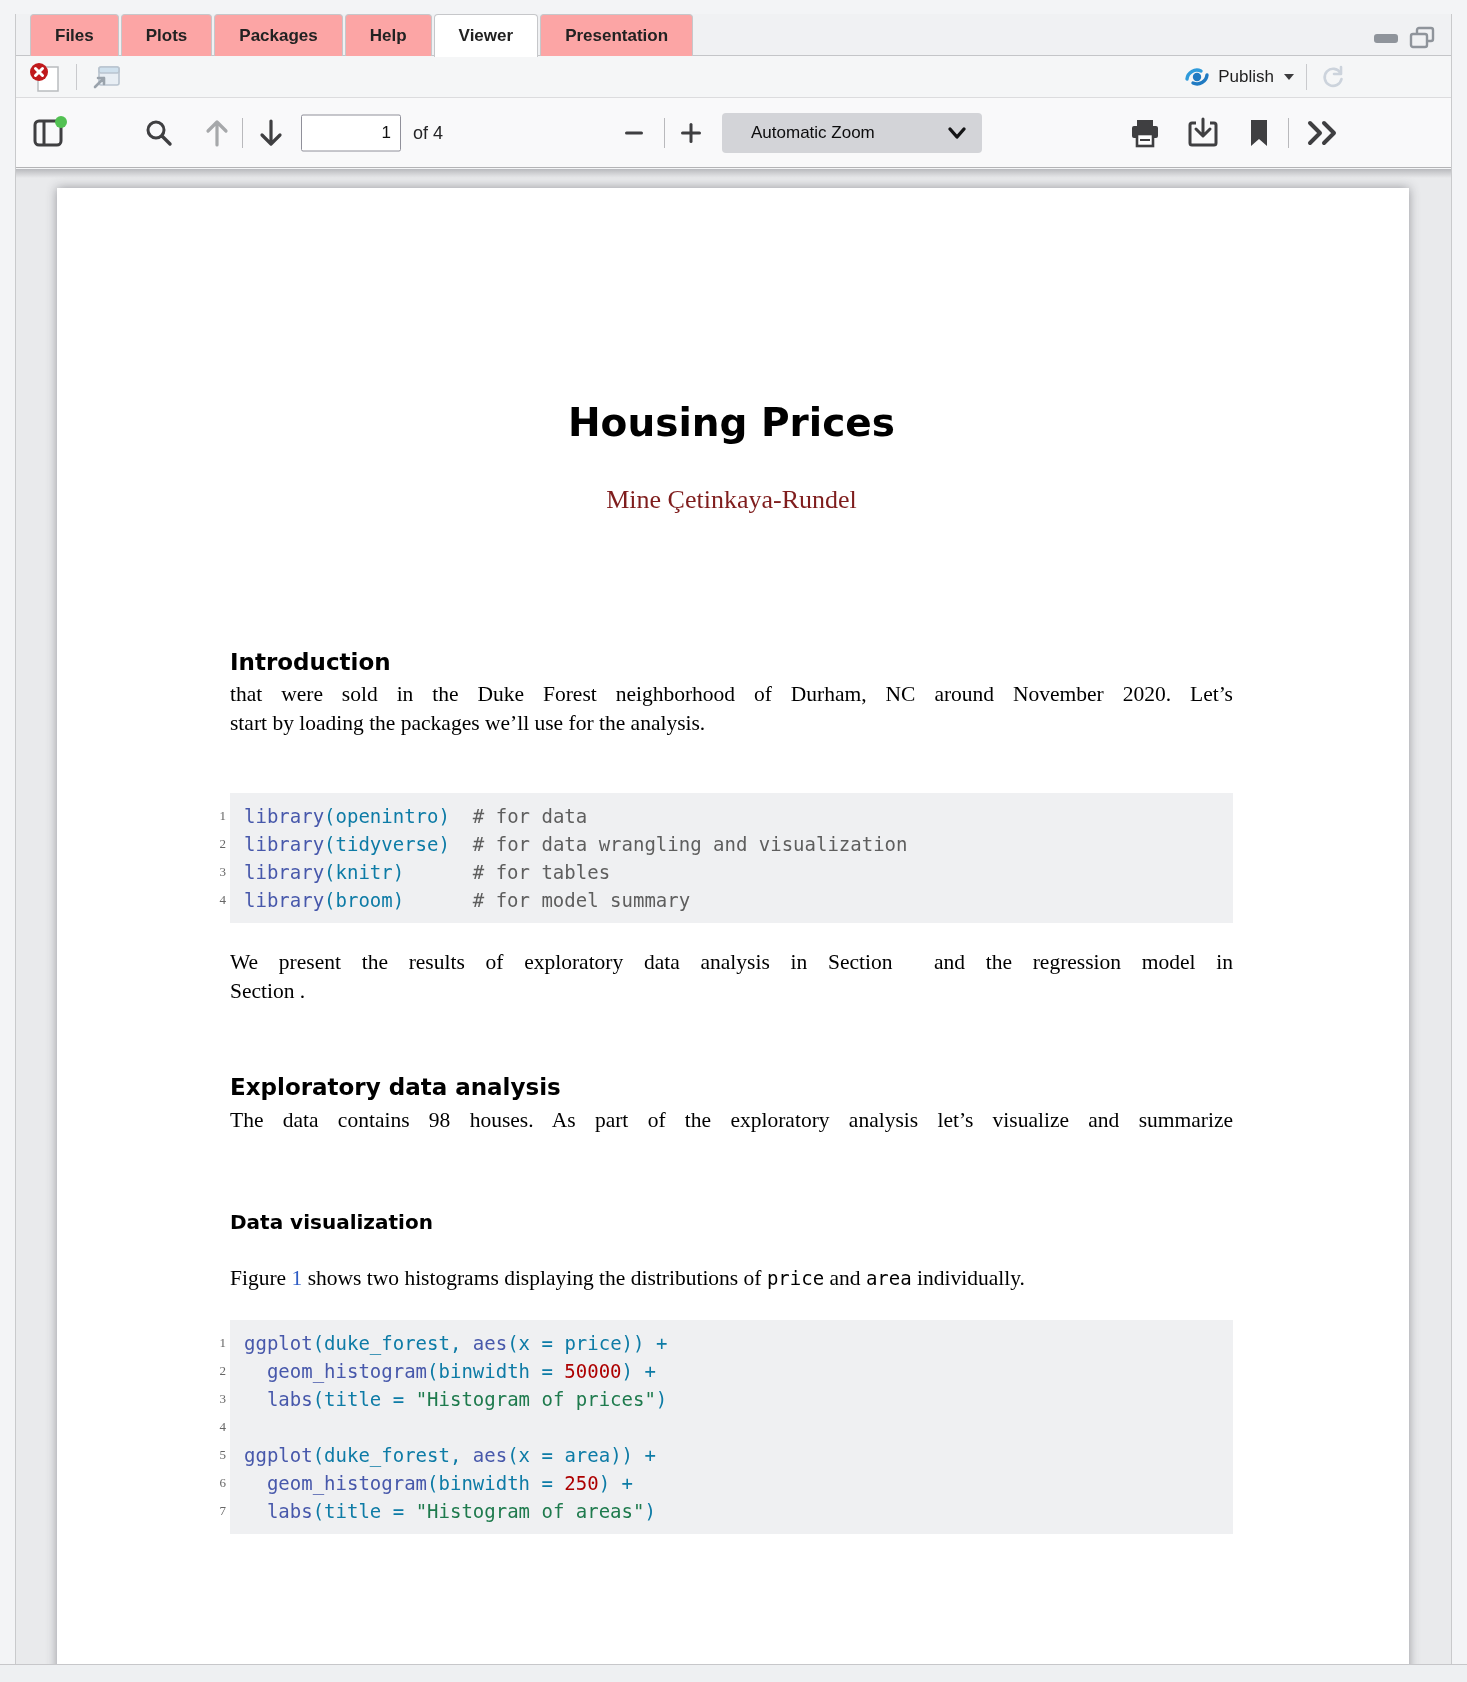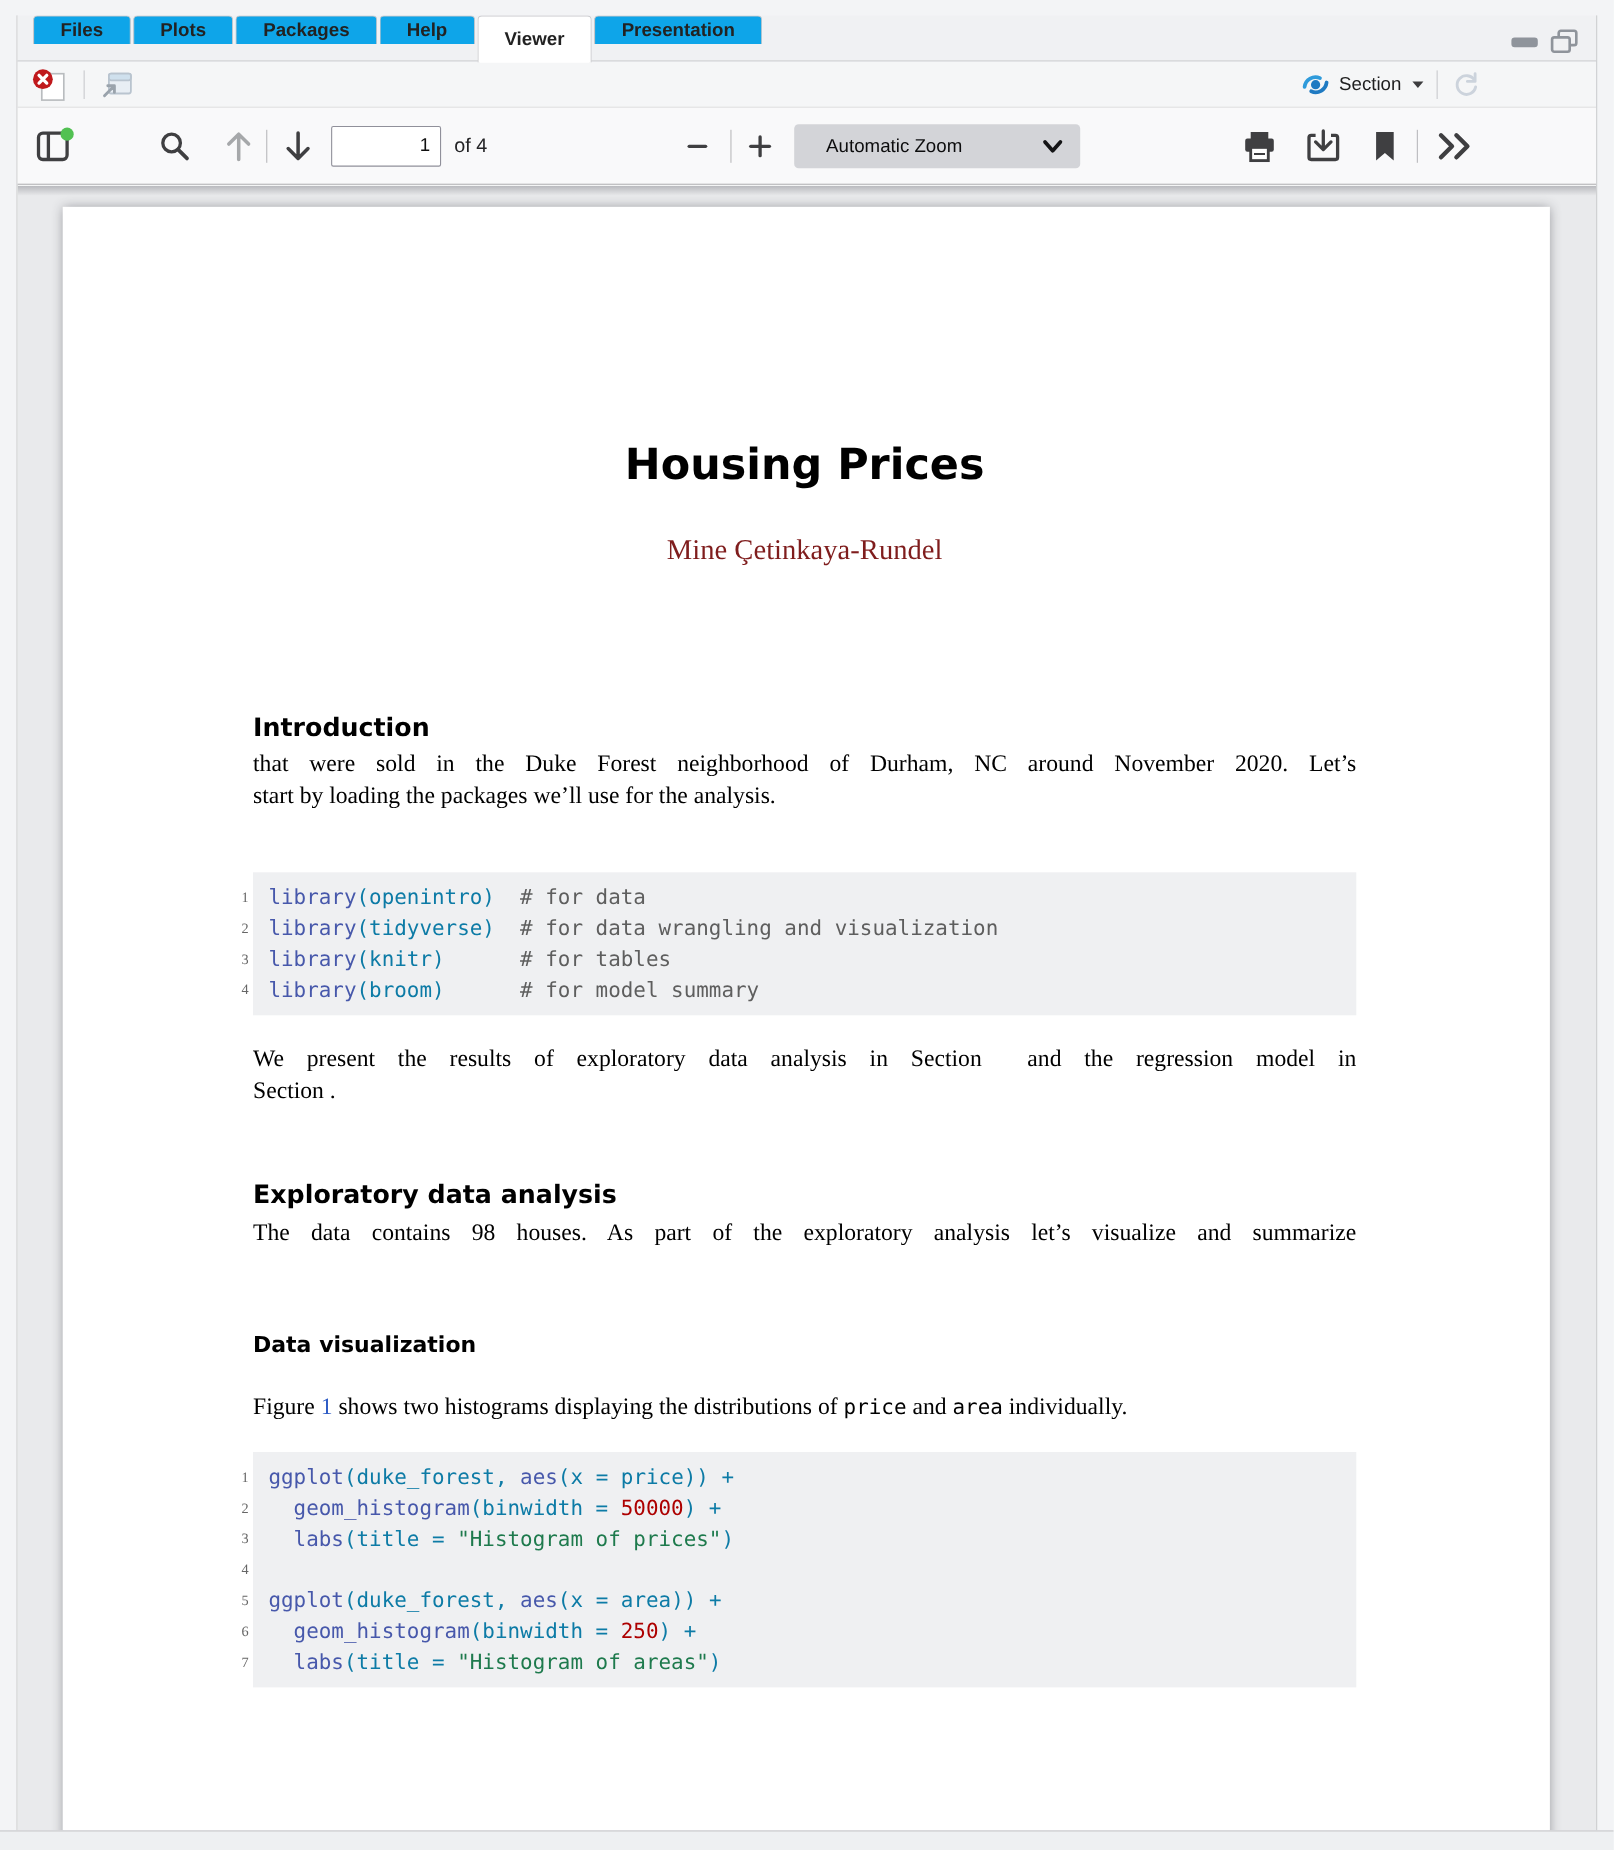--- a/index.html
+++ b/index.html
@@ -10,21 +10,21 @@
   
   .pane { position:absolute; left:15px; top:14px; width:1437px; height:1650px;
           border-left:1px solid #c9cacc; border-right:1px solid #c9cacc; background:#f5f6f7; }
   .bottom-strip { position:absolute; left:0; top:1664px; width:1467px; height:18px;
                   background:#eef0f2; border-top:1px solid #c7c7ca; }
 
   
   .tabbar { position:absolute; left:0; top:0; width:100%; height:42px; background:#f0f1f3;
             border-bottom:1px solid #c4c5c8; }
   .tabs { position:absolute; left:14px; top:0; height:42px; display:flex; }
-  .tab { height:26px; display:flex; align-items:center; padding:0 24px; background:#0ea5e9;
+  .tab { height:42px; display:flex; align-items:center; padding:0 24px; background:#fca5a5;
          border:1px solid #c6c7ca; border-bottom:none; border-radius:4px 4px 0 0; margin-right:2px;
          font-size:17px; font-weight:bold; color:#222; cursor:default; }
   .tab.active { background:#ffffff; position:relative; z-index:2; height:43px; }
   .win-controls { position:absolute; right:16px; top:12px; display:flex; gap:10px; align-items:center; }
 
   
   .row2 { position:absolute; left:0; top:42px; width:100%; height:42px; background:#f5f6f7;
           border-bottom:1px solid #dcdcde; }
   .row2-left { position:absolute; left:12px; top:0; height:42px; display:flex; align-items:center; gap:14px; }
   .row2-right { position:absolute; right:104px; top:0; height:42px; display:flex; align-items:center; gap:12px; }
@@ -131,21 +131,21 @@
           </svg>
         </span>
       </div>
       <div class="row2-right">
         <span class="publish-group">
           <svg width="26" height="22" viewBox="0 0 26 22">
             <circle cx="13" cy="11" r="4.2" fill="#1f7ac2"></circle>
             <path d="M3 13 a10 10 0 0 1 14-8" stroke="#2f9bdb" stroke-width="3.4" fill="none" stroke-linecap="round"></path>
             <path d="M23 9 a10 10 0 0 1 -14 8" stroke="#1f7ac2" stroke-width="3.4" fill="none" stroke-linecap="round"></path>
           </svg>
-          <span class="publish-label">Section</span>
+          <span class="publish-label">Publish</span>
           <span class="caret-down"></span>
         </span>
         <span class="vsep"></span>
         <span class="iconbtn">
           <svg width="28" height="28" viewBox="0 0 28 28" fill="none">
             <path d="M21.5 10 a8.5 8.5 0 1 0 1 6" stroke="#ccd3dc" stroke-width="2.6" stroke-linecap="round"></path>
             <path d="M22 4 v7 h-7" stroke="#ccd3dc" stroke-width="2.6" fill="none" stroke-linecap="round" stroke-linejoin="round"></path>
           </svg>
         </span>
       </div>

